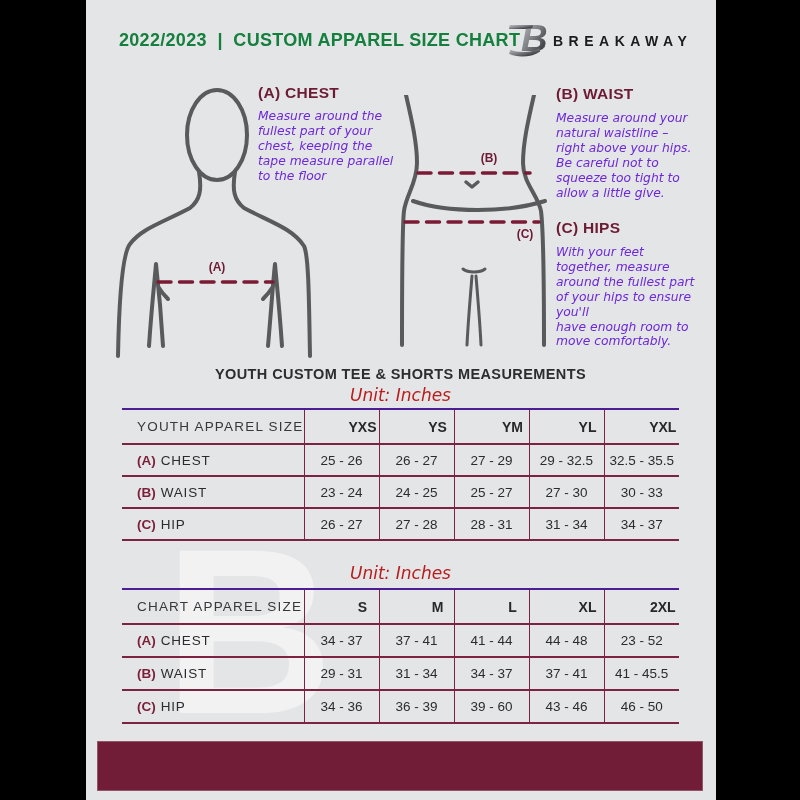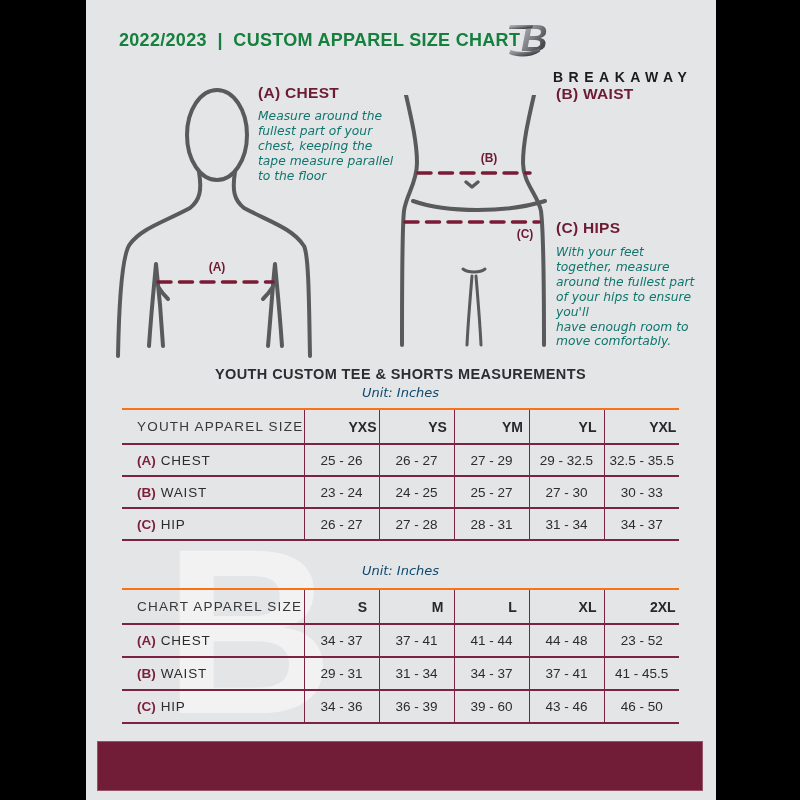--- a/index.html
+++ b/index.html
@@ -12,52 +12,52 @@
     background:#e4e5e7;overflow:hidden;
   }
   .abs{position:absolute;}
   
   .doc-title{
     left:33px;top:30px;font-size:18px;font-weight:bold;color:#15803d;
     letter-spacing:.3px;white-space:pre;z-index:1;
   }
   .brand-name{
     left:467px;top:33px;font-size:14px;font-weight:bold;color:#1c1c1f;
-    letter-spacing:5.5px;z-index:1;margin-top:36px;
+    letter-spacing:5.5px;z-index:1;
   }
   .logo-box{left:419px;top:13px;width:48px;height:48px;z-index:1;}
   
   .guide-heading{
     font-size:15.5px;font-weight:bold;color:#6d1b33;letter-spacing:.3px;z-index:1;
   }
   .guide-body{
-    font-size:12.3px;font-style:italic;line-height:14.9px;color:#0f766e;
+    font-size:12.3px;font-style:italic;line-height:14.9px;color:#6d28d9;
     font-family:"DejaVu Sans",sans-serif;white-space:pre-line;z-index:1;
   }
   .marker{
     font-size:12px;font-weight:bold;color:#6d1b33;z-index:2;width:30px;
     text-align:center;
   }
   .figure{z-index:1;}
   
   .sec-title{
     left:36px;width:557px;text-align:center;font-size:14.5px;font-weight:bold;
     color:#2d2d31;letter-spacing:.4px;z-index:1;
   }
   .sec-unit{
-    left:36px;width:557px;text-align:center;font-size:13px;font-style:italic;
-    color:#0c4a6e;font-family:"DejaVu Sans",sans-serif;z-index:1;
+    left:36px;width:557px;text-align:center;font-size:17px;font-style:italic;
+    color:#b91c1c;font-family:"DejaVu Sans",sans-serif;z-index:1;
   }
   table.size-table{
     left:36px;width:557px;border-collapse:collapse;table-layout:fixed;z-index:1;
   }
   .size-table col.c0{width:182px;}
   .size-table col.cv{width:75px;}
   .size-table th,.size-table td{
-    border-top:2px solid #f97316;border-bottom:2px solid #7b2340;
+    border-top:2px solid #4c1d95;border-bottom:2px solid #7b2340;
     padding:0;text-align:center;vertical-align:middle;background:transparent;
   }
   .size-table th{border-top-width:2.5px;padding-left:42px;}
   .size-table th+th,.size-table td+td{border-left:1.5px solid #7b2340;}
   .size-table thead th{height:33px;font-size:14px;font-weight:bold;color:#28282b;}
   .size-table thead th.lbl{
     font-weight:normal;font-size:13.5px;letter-spacing:1.2px;color:#38383b;
     text-align:left;padding-left:15px;
   }
   .yt tbody td{height:30px;}
@@ -131,20 +131,26 @@
   <div class="abs marker" style="left:424px;top:227px;">(C)</div>
 
   <div class="abs guide-heading" style="left:172px;top:84px;">(A) CHEST</div>
   <div class="abs guide-body" style="left:172px;top:109px;width:150px;">Measure around the
 fullest part of your
 chest, keeping the
 tape measure parallel
 to the floor</div>
 
   <div class="abs guide-heading" style="left:470px;top:85px;">(B) WAIST</div>
+  <div class="abs guide-body" style="left:470px;top:111px;width:150px;">Measure around your
+natural waistline –
+right above your hips.
+Be careful not to
+squeeze too tight to
+allow a little give.</div>
 
   <div class="abs guide-heading" style="left:470px;top:219px;">(C) HIPS</div>
   <div class="abs guide-body" style="left:470px;top:245px;width:150px;">With your feet
 together, measure
 around the fullest part
 of your hips to ensure
 you'll
 have enough room to
 move comfortably.</div>
 

